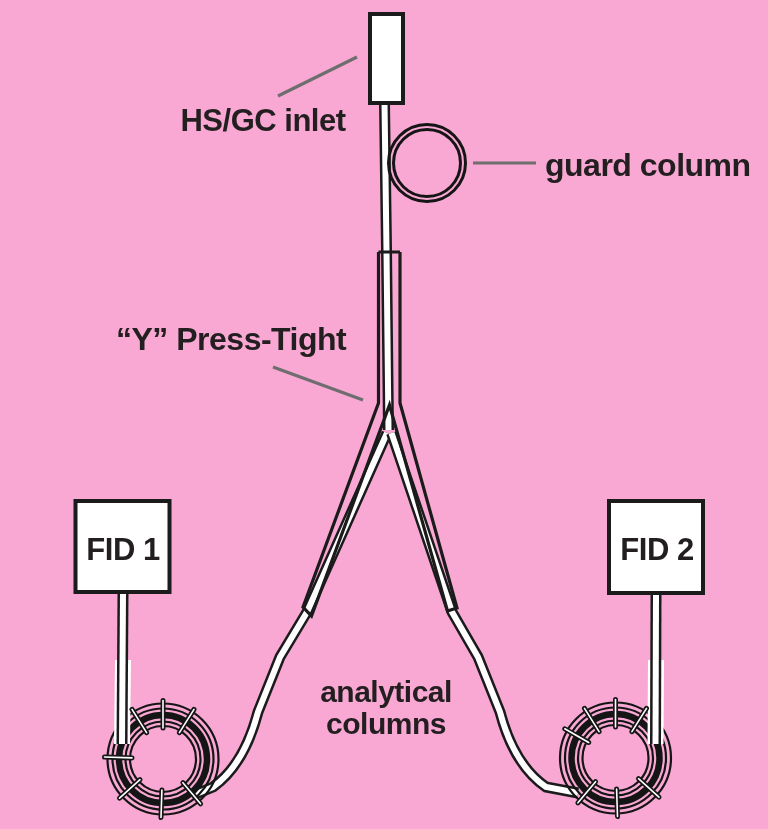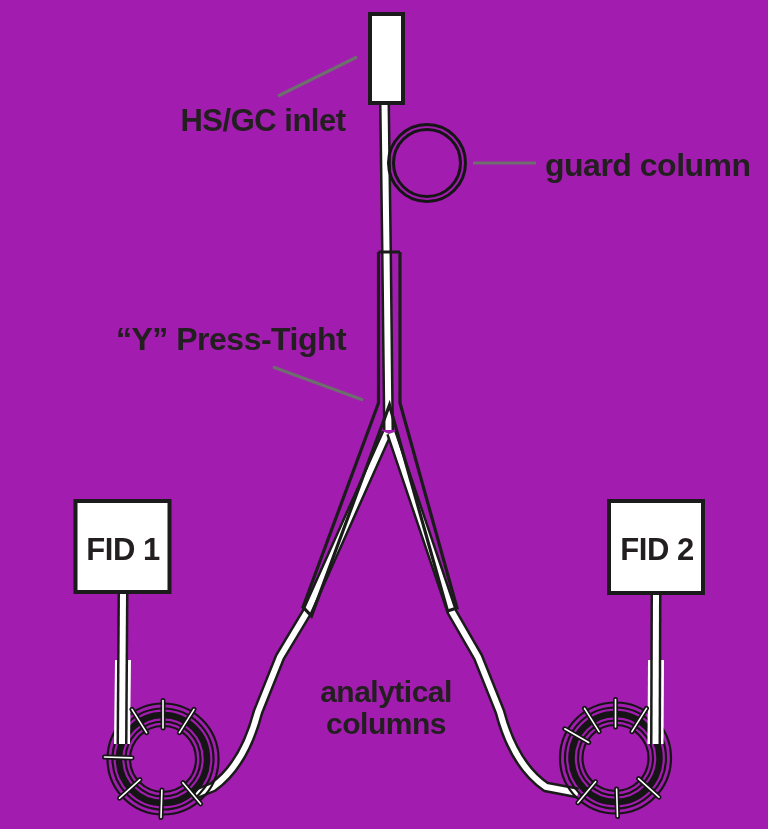--- a/index.html
+++ b/index.html
@@ -1,19 +1,19 @@
 <!DOCTYPE html>
 <html><head>
 <meta charset="utf-8">
 <style>
   html,body{margin:0;padding:0;background:#ffffff;}
   .canvas{
     position:relative;
     width:768px;height:829px;
-    background:#a21caf;
+    background:#f9a8d4;
     font-family:"Liberation Sans", sans-serif;
     overflow:hidden;
   }
   svg{display:block;}
   .lbl{
     fill:#231f20;
     font-family:"Liberation Sans", sans-serif;
     font-weight:bold;
     letter-spacing:-0.5px;
   }

